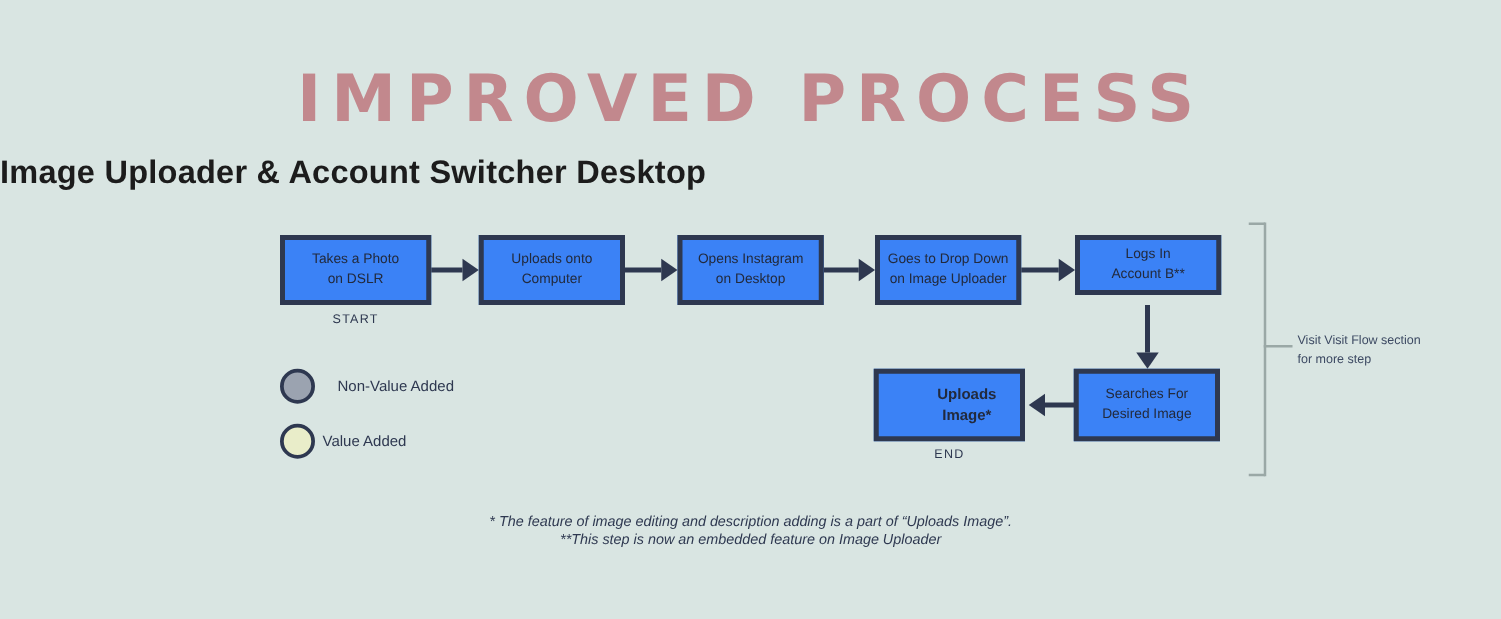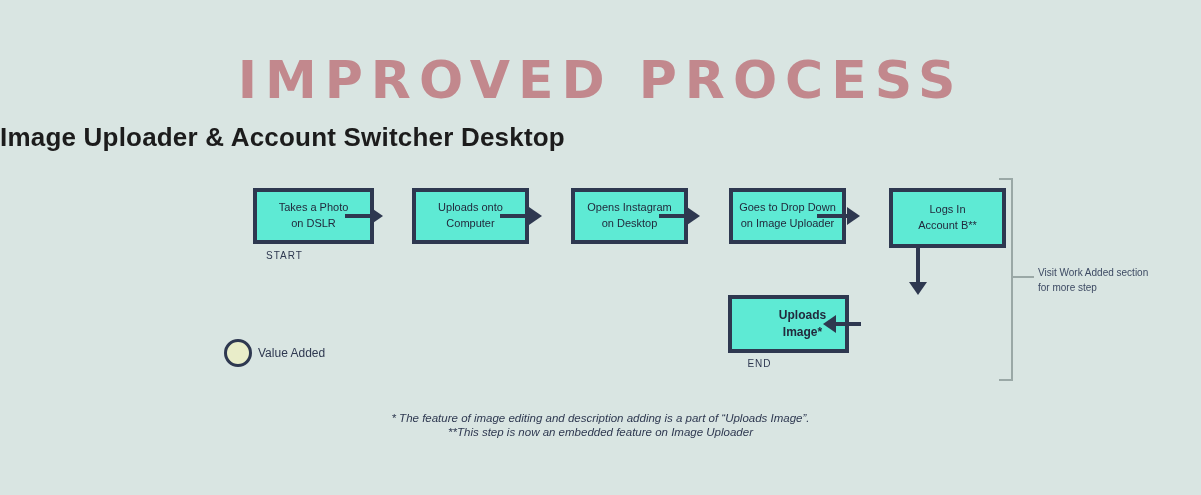--- a/index.html
+++ b/index.html
@@ -42,31 +42,30 @@
     font-size: 26px;
     font-weight: 700;
     color: #1c1c1c;
     font-family: "Liberation Sans", sans-serif;
     letter-spacing: 0.2px;
   }
 
   
   .node {
     box-sizing: border-box;
-    background: #5eead4;
+    background: #3b82f6;
     border: 4px solid #2e3850;
     display: flex;
     align-items: center;
     justify-content: center;
     text-align: center;
     color: #222a3d;
     font-size: 11px;
     line-height: 1.45;
     font-family: "Liberation Sans", sans-serif;
-    margin-left: 29px;
   }
   .node.bold { font-weight: 700; font-size: 12px; padding-left: 28px; }
 
   .endpoint-label {
     font-size: 10px;
     color: #2e3850;
     letter-spacing: 1px;
     text-align: center;
     font-family: "Liberation Sans", sans-serif;
   }
@@ -162,21 +161,21 @@
     </div>
   </div>
 
   <div class="abs node" style="left:700px; top:188px; width:117px; height:56px;">
     <div>
       <span>Goes to Drop Down</span><br>
       <span>on Image Uploader</span>
     </div>
   </div>
 
-  <div class="abs node" style="left:860px; top:188px; width:117px; height:60px;">
+  <div class="abs node" style="left:860px; top:188px; width:117px; height:48px;">
     <div>
       <span>Logs In</span><br>
       <span>Account B**</span>
     </div>
   </div>
 
   <div class="abs hline" style="left:345px; top:214px; width:25px;"></div>
   <div class="abs arrow-right" style="left:370px; top:207px;"></div>
 
   <div class="abs hline" style="left:500px; top:214px; width:29px;"></div>
@@ -191,36 +190,46 @@
   <div class="abs vline" style="left:916px; top:244px; height:38px;"></div>
   <div class="abs arrow-down" style="left:909px; top:282px;"></div>
 
   <div class="abs node bold" style="left:699px; top:295px; width:121px; height:58px;">
     <div>
       <span>Uploads Image*</span>
     </div>
   </div>
   <div class="abs endpoint-label" style="left:699px; top:358px; width:121px;">END</div>
 
+  <div class="abs node" style="left:859px; top:295px; width:117px; height:58px;">
+    <div>
+      <span>Searches For</span><br>
+      <span>Desired Image</span>
+    </div>
+  </div>
 
   <div class="abs hline" style="left:836px; top:322px; width:25px;"></div>
   <div class="abs arrow-left" style="left:823px; top:315px;"></div>
 
+  <div class="abs" style="left:224px; top:295px; display:flex; align-items:center; gap:18px;">
+    <div class="legend-dot" style="background:#9ba3b0;"></div>
+    <div class="legend-text">Non-Value Added</div>
+  </div>
 
   <div class="abs" style="left:224px; top:339px; display:flex; align-items:center; gap:6px;">
     <div class="legend-dot" style="background:#e9edc9;"></div>
     <div class="legend-text">Value Added</div>
   </div>
 
   <div class="abs bracket-v" style="left:1011px; top:178px; height:203px;"></div>
   <div class="abs bracket-h" style="left:999px; top:178px; width:13px;"></div>
   <div class="abs bracket-h" style="left:999px; top:379px; width:13px;"></div>
   <div class="abs bracket-h" style="left:1011px; top:276px; width:23px;"></div>
 
   <div class="abs note-text" style="left:1038px; top:265px; width:150px;">
-    <div>Visit Work Added section</div>
+    <div>Visit Visit Flow section</div>
     <div>for more step</div>
   </div>
 
   <div class="abs footnote" style="top:412px;">* The feature of image editing and description adding is a part of “Uploads Image”.</div>
   <div class="abs footnote" style="top:426px;">**This step is now an embedded feature on Image Uploader</div>
 
 </div>
 
 </body></html>

